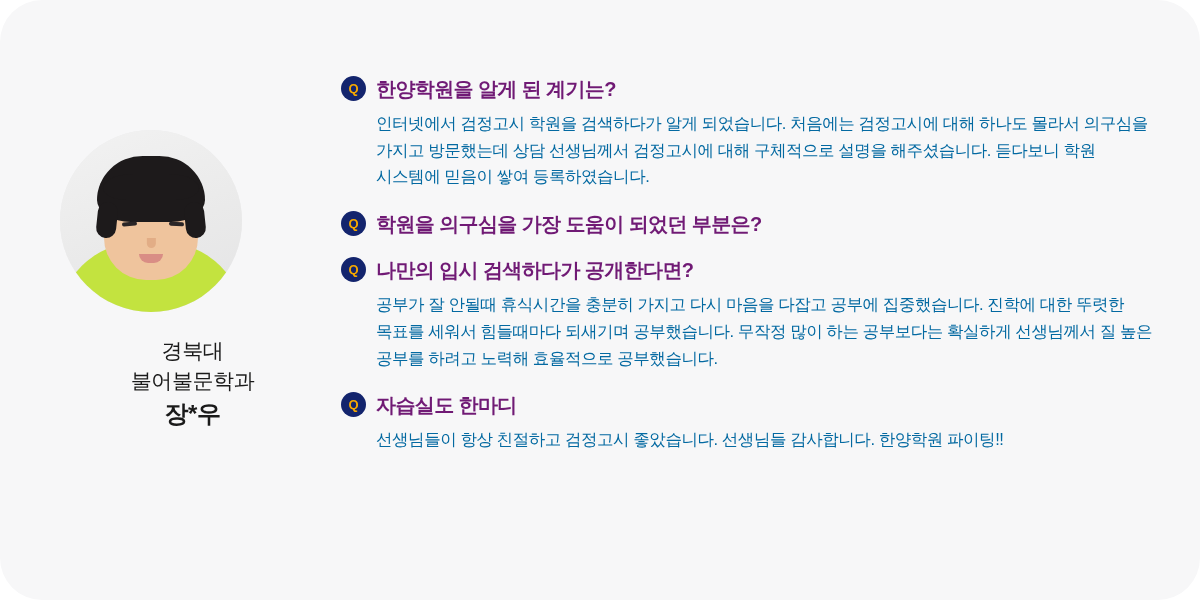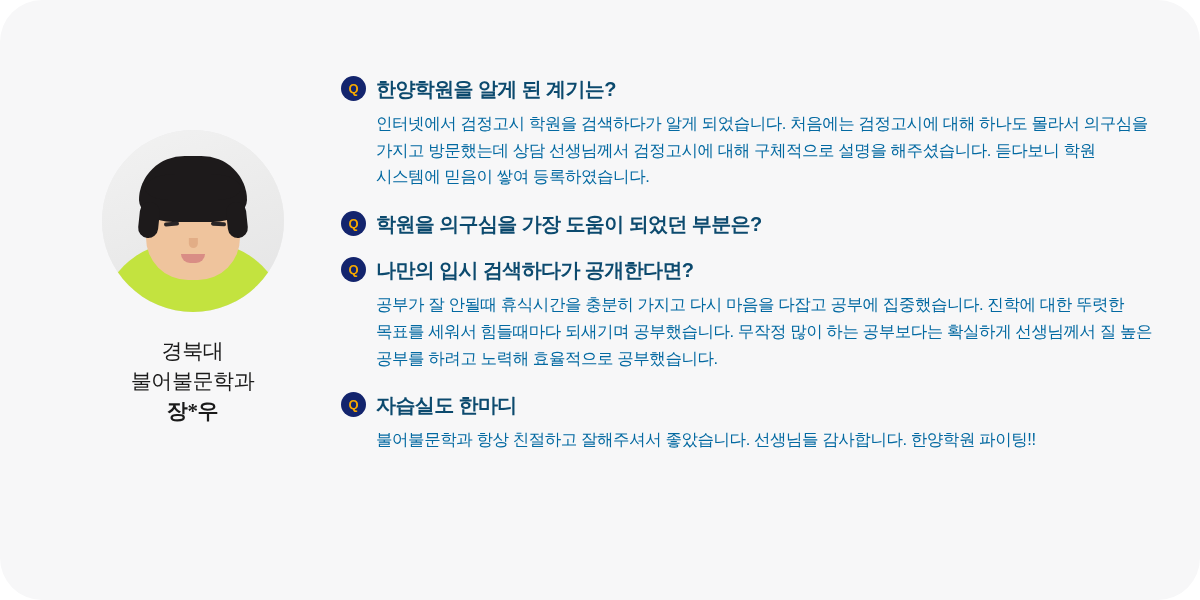--- a/index.html
+++ b/index.html
@@ -25,21 +25,20 @@
   }
 
   
   .profile {
     position: absolute;
     left: 60px;
     top: 130px;
     width: 265px;
     display: flex;
     flex-direction: column;
-    align-items: center;
   }
 
   .avatar {
     width: 182px;
     height: 182px;
     border-radius: 50%;
     overflow: hidden;
     background: #ececed;
     position: relative;
     flex: none;
@@ -168,25 +167,24 @@
     text-align: center;
     color: #1a1a1a;
     line-height: 1.42;
   }
   .who-line {
     font-size: 21px;
     font-weight: 400;
     letter-spacing: -0.4px;
   }
   .who-name {
-    font-size: 21px;
+    font-size: 24px;
     font-weight: 700;
     letter-spacing: -0.4px;
     margin-top: 1px;
-    font-family: Liberation Serif, serif;
   }
 
   
   .qa {
     position: absolute;
     left: 341px;
     top: 76px;
     width: 812px;
   }
 
@@ -211,21 +209,21 @@
     font-weight: 700;
     display: flex;
     align-items: center;
     justify-content: center;
     line-height: 1;
   }
 
   .q-title {
     font-size: 20px;
     font-weight: 700;
-    color: #0c4a6e;
+    color: #701a75;
     letter-spacing: -0.6px;
     line-height: 1.2;
   }
 
   .q-answer {
     margin-left: 35px;
     font-size: 16.5px;
     color: #0369a1;
     line-height: 1.62;
     letter-spacing: -0.45px;
@@ -287,18 +285,18 @@
         <span class="q-title">나만의 입시 검색하다가 공개한다면?</span>
       </div>
       <div class="q-answer">공부가 잘 안될때 휴식시간을 충분히 가지고 다시 마음을 다잡고 공부에 집중했습니다. 진학에 대한 뚜렷한 목표를 세워서 힘들때마다 되새기며 공부했습니다. 무작정 많이 하는 공부보다는 확실하게 선생님께서 질 높은 공부를 하려고 노력해 효율적으로 공부했습니다.</div>
     </div>
 
     <div class="qa-block">
       <div class="q-head">
         <span class="q-badge">Q</span>
         <span class="q-title">자습실도 한마디</span>
       </div>
-      <div class="q-answer">불어불문학과 항상 친절하고 잘해주셔서 좋았습니다. 선생님들 감사합니다. 한양학원 파이팅!!</div>
+      <div class="q-answer">선생님들이 항상 친절하고 검정고시 좋았습니다. 선생님들 감사합니다. 한양학원 파이팅!!</div>
     </div>
 
   </div>
 
 </div>
 
 </body></html>

